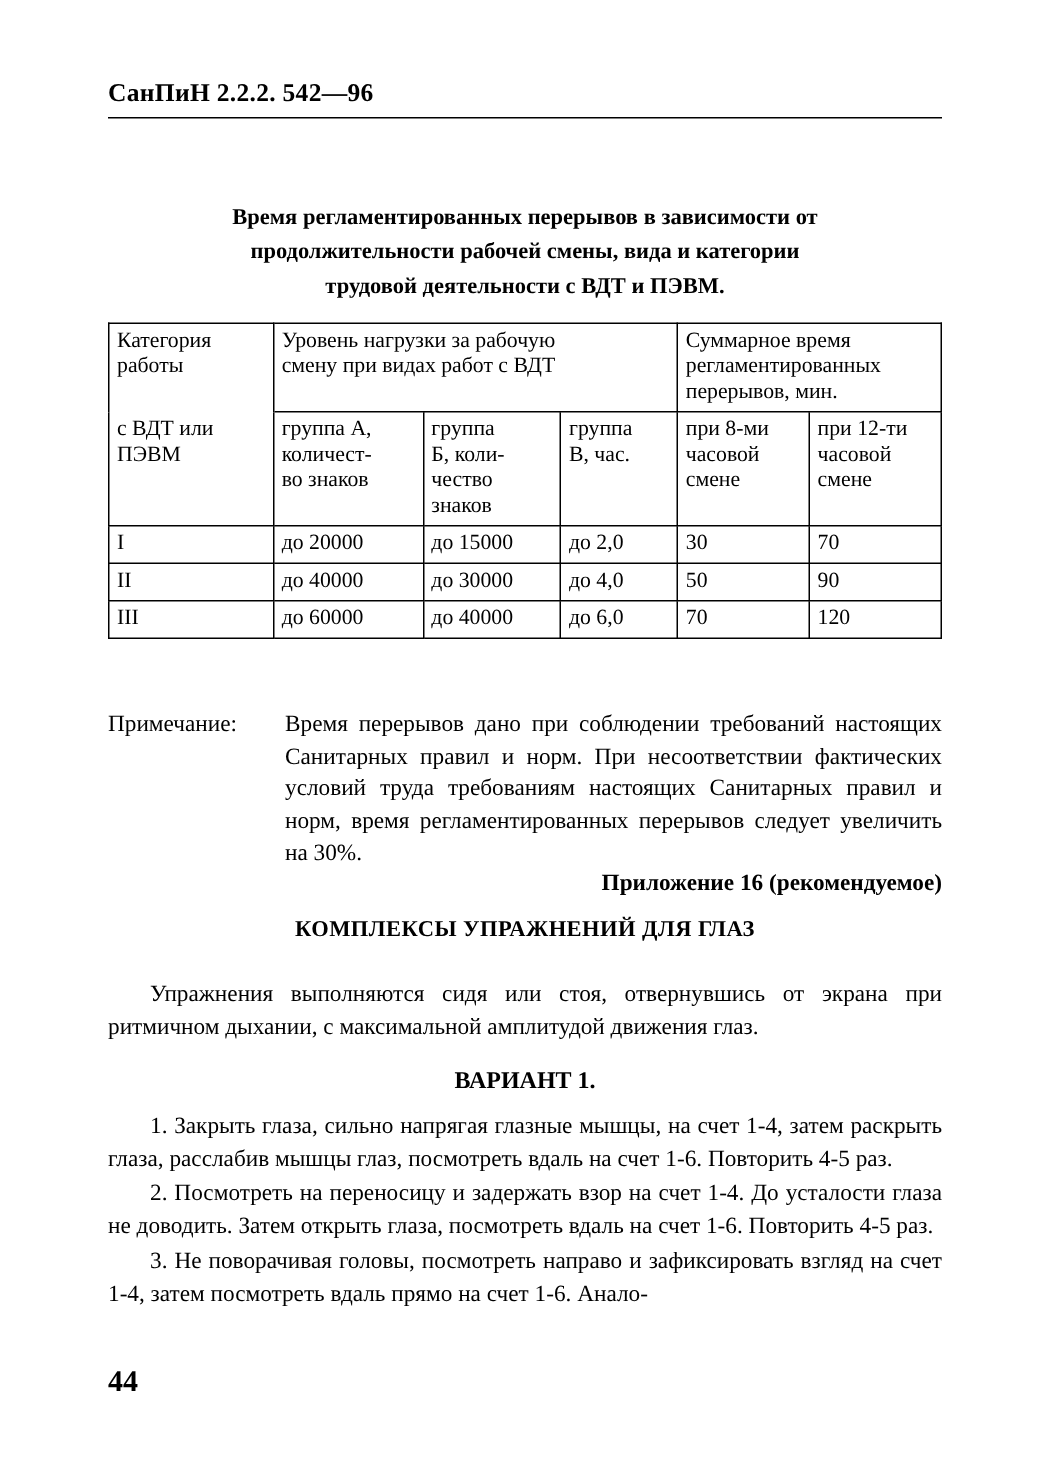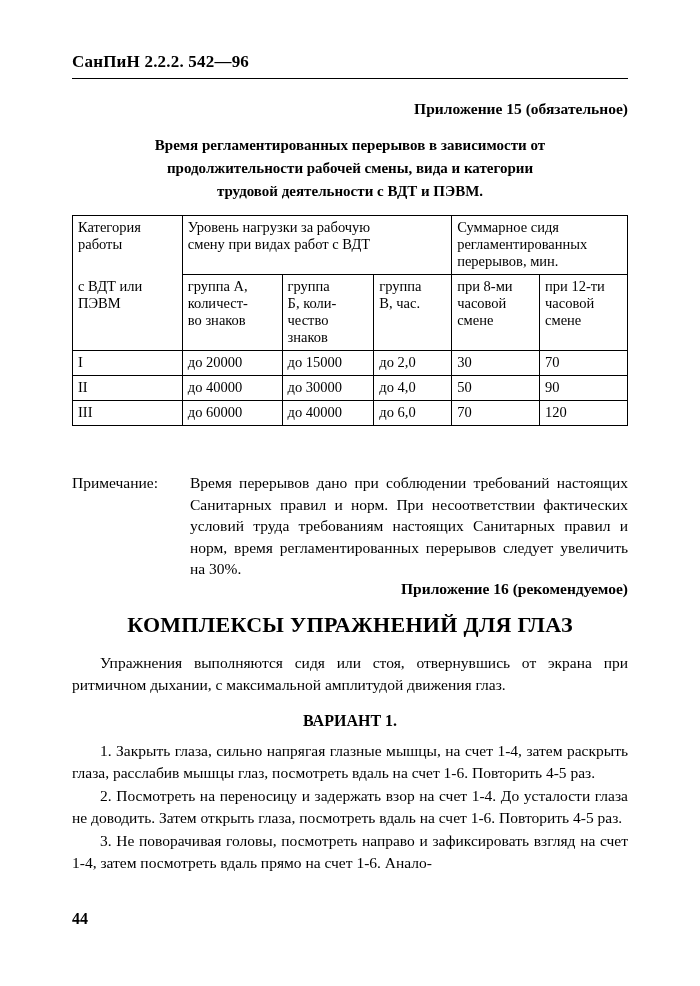--- a/index.html
+++ b/index.html
@@ -94,21 +94,21 @@
     top: 580px;
     width: 556px;
     left: 72px;
   }
   .section-title {
     position: absolute;
     left: 72px;
     top: 612px;
     width: 556px;
     text-align: center;
-    font-size: 22px;
+    font-size: 15px;
     font-weight: bold;
     letter-spacing: 0.3px;
   }
   .intro {
     position: absolute;
     left: 72px;
     top: 652px;
     width: 556px;
     font-size: 15.5px;
     line-height: 21.5px;
@@ -134,35 +134,34 @@
     text-align: justify;
   }
   .paras p {
     margin: 0 0 2px 0;
     text-indent: 28px;
   }
   .page-number {
     position: absolute;
     left: 72px;
     top: 910px;
-    font-size: 16px;
+    font-size: 20px;
     font-weight: bold;
   }
 </style>
 </head>
 <body>
 
 <div class="page">
 
   <div class="header">
     <div class="header-text">СанПиН 2.2.2. 542—96</div>
     <div class="header-rule"></div>
   </div>
 
-  <div class="appendix-label" id="app15">Приложение 15 (обязательное)</div>
 
   <div class="title-block">
     <div>Время регламентированных перерывов в зависимости от</div>
     <div>продолжительности рабочей смены, вида и категории</div>
     <div>трудовой деятельности с ВДТ и ПЭВМ.</div>
   </div>
 
   <table class="main-table">
     <colgroup>
       <col style="width:110px">
@@ -176,21 +175,21 @@
       <tr>
         <td rowspan="1" class="nb-bottom">
           <div>Категория</div>
           <div>работы</div>
         </td>
         <td colspan="3">
           <div>Уровень нагрузки за рабочую</div>
           <div>смену при видах работ с ВДТ</div>
         </td>
         <td colspan="2">
-          <div>Суммарное сидя</div>
+          <div>Суммарное время</div>
           <div>регламентированных</div>
           <div>перерывов, мин.</div>
         </td>
       </tr>
       <tr>
         <td class="nb-top">
           <div>с ВДТ или</div>
           <div>ПЭВМ</div>
         </td>
         <td>

